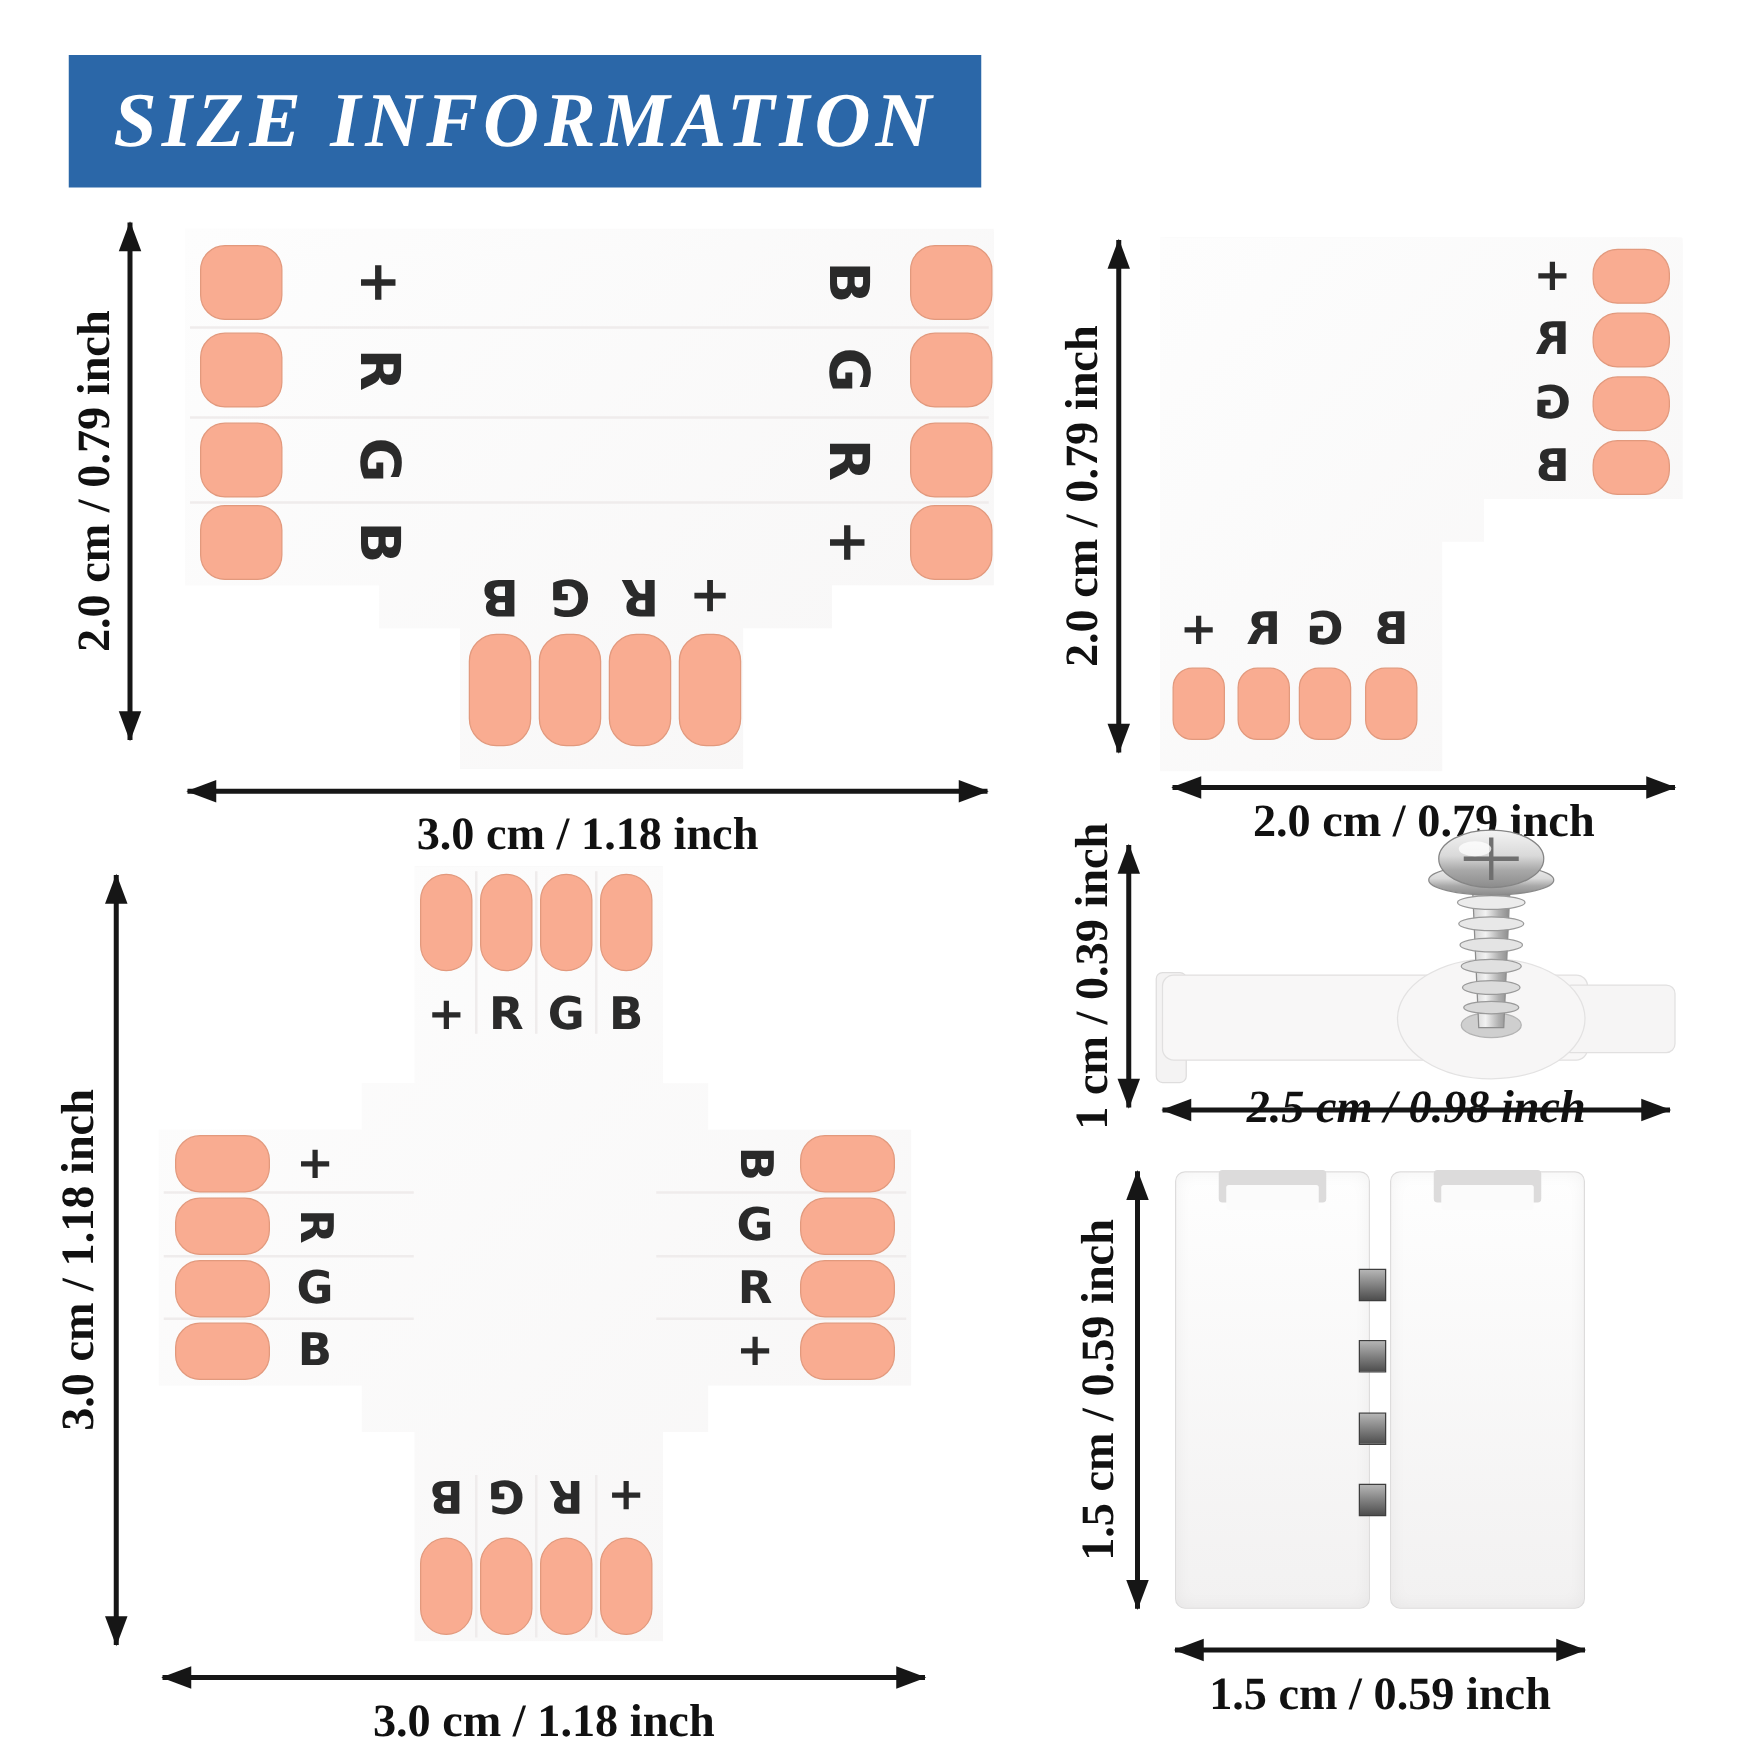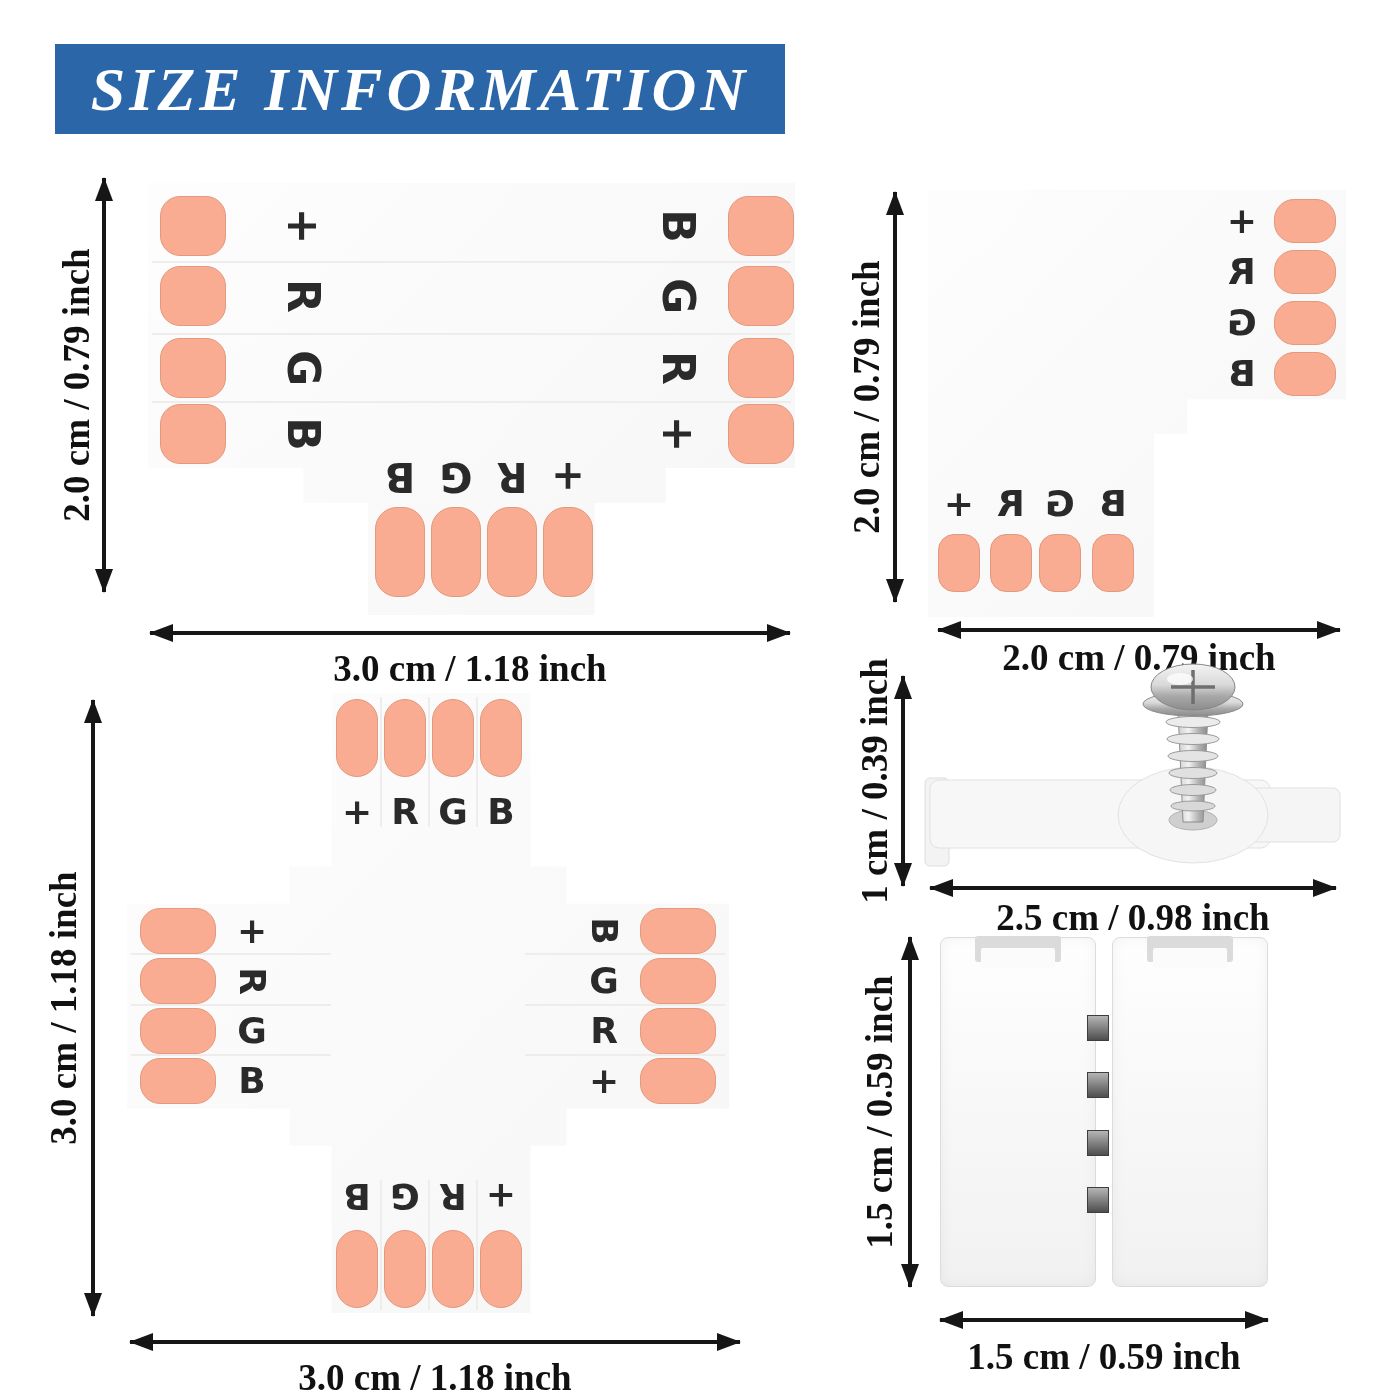--- a/index.html
+++ b/index.html
@@ -1,20 +1,20 @@
 <!DOCTYPE html>
 <html><head>
 <meta charset="utf-8">
 <style>
   html,body{margin:0;padding:0;background:#ffffff;}
   #stage{position:relative;width:1400px;height:1400px;background:#ffffff;overflow:hidden;
          font-family:"Liberation Serif",serif;}
 
   
-  .banner{position:absolute;left:55px;top:44px;width:730px;height:90px;
+  .banner{position:absolute;left:55px;top:44px;width:730px;height:106px;
           display:flex;align-items:center;justify-content:center;}
   .banner span{font-family:"Liberation Serif",serif;font-weight:bold;font-style:italic;
                font-size:62px;letter-spacing:4px;color:#fff;white-space:nowrap;}
 
   
   .board{position:absolute;background:linear-gradient(135deg,#fdfdfd 0%,#f7f6f6 100%);
          filter:drop-shadow(0 0 2px rgba(0,0,0,0.22));}
 
   
   .pad{position:absolute;background:#f9ac91;border:1px solid #e2997d;box-sizing:border-box;}
@@ -174,21 +174,21 @@
     <ellipse cx="273" cy="146" rx="22" ry="5" fill="#d8d8d8" stroke="#9a9a9a" stroke-width="1"></ellipse>
     <ellipse cx="273" cy="44" rx="50" ry="12" fill="url(#silverV)" stroke="#8a8a8a"></ellipse>
     <ellipse cx="273" cy="27" rx="42" ry="23" fill="url(#silverV)" stroke="#858585"></ellipse>
     <path d="M273,10 L273,44 M251,27 L295,27" stroke="#6f6f6f" stroke-width="3.5" fill="none"></path>
     <ellipse cx="260" cy="19" rx="13" ry="6" fill="#ffffff" opacity="0.75"></ellipse>
   </svg>
 
   <div class="va" style="left:901px;top:676px;height:210px;"></div>
   <div class="vdim" style="left:874px;top:781px;">1 cm / 0.39 inch</div>
   <div class="ha" style="left:930px;top:886px;width:406px;"></div>
-  <div class="hdim" style="left:1133px;top:917px;">2.5 cm / 0.98 inch</div>
+  <div class="hdim" style="left:1133px;top:886px;font-style:italic;">2.5 cm / 0.98 inch</div>
 
   <div class="board" style="left:127px;top:693px;width:602px;height:620px;
               clip-path:polygon(34% 0,67% 0,67% 28%,73% 28%,73% 34%,100% 34%,100% 67%,73% 67%,73% 73%,67% 73%,67% 100%,34% 100%,34% 73%,27% 73%,27% 67%,0 67%,0 34%,27% 34%,27% 28%,34% 28%);"></div>
 
   <div class="sep" style="left:131px;top:953px;width:200px;height:2px;"></div>
   <div class="sep" style="left:131px;top:1004px;width:200px;height:2px;"></div>
   <div class="sep" style="left:131px;top:1054px;width:200px;height:2px;"></div>
   <div class="sep" style="left:525px;top:953px;width:200px;height:2px;"></div>
   <div class="sep" style="left:525px;top:1004px;width:200px;height:2px;"></div>
   <div class="sep" style="left:525px;top:1054px;width:200px;height:2px;"></div>

